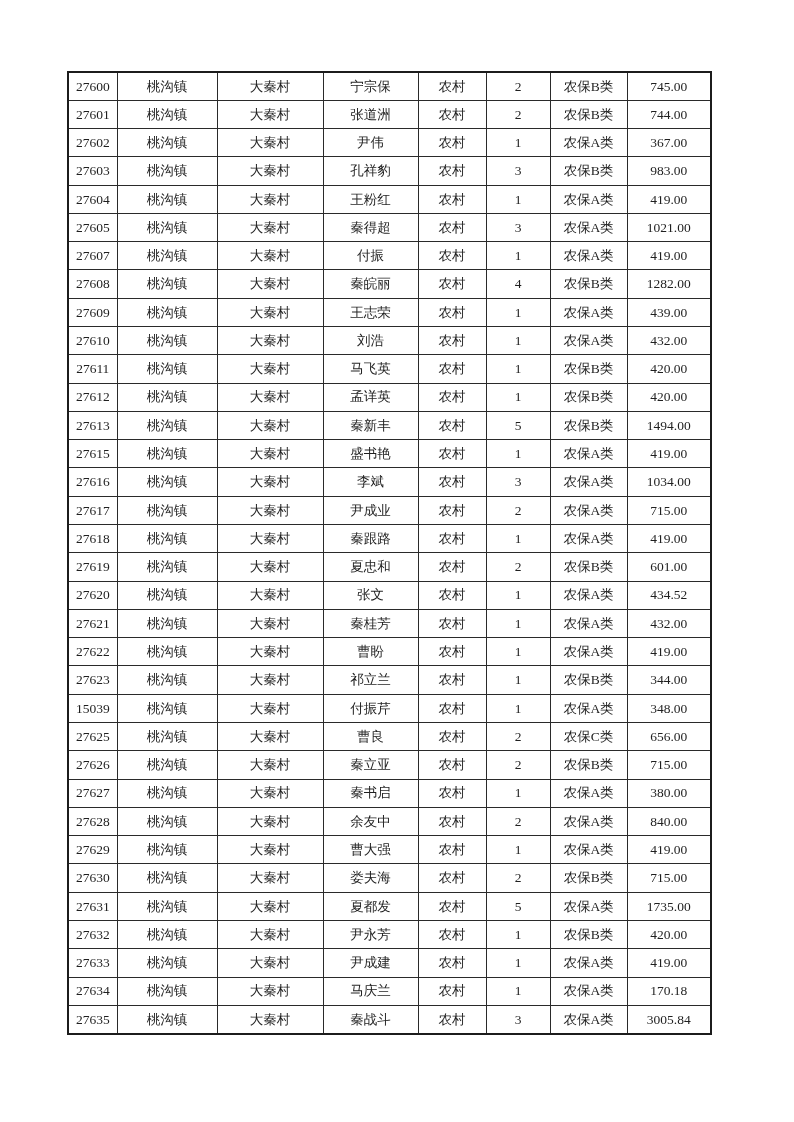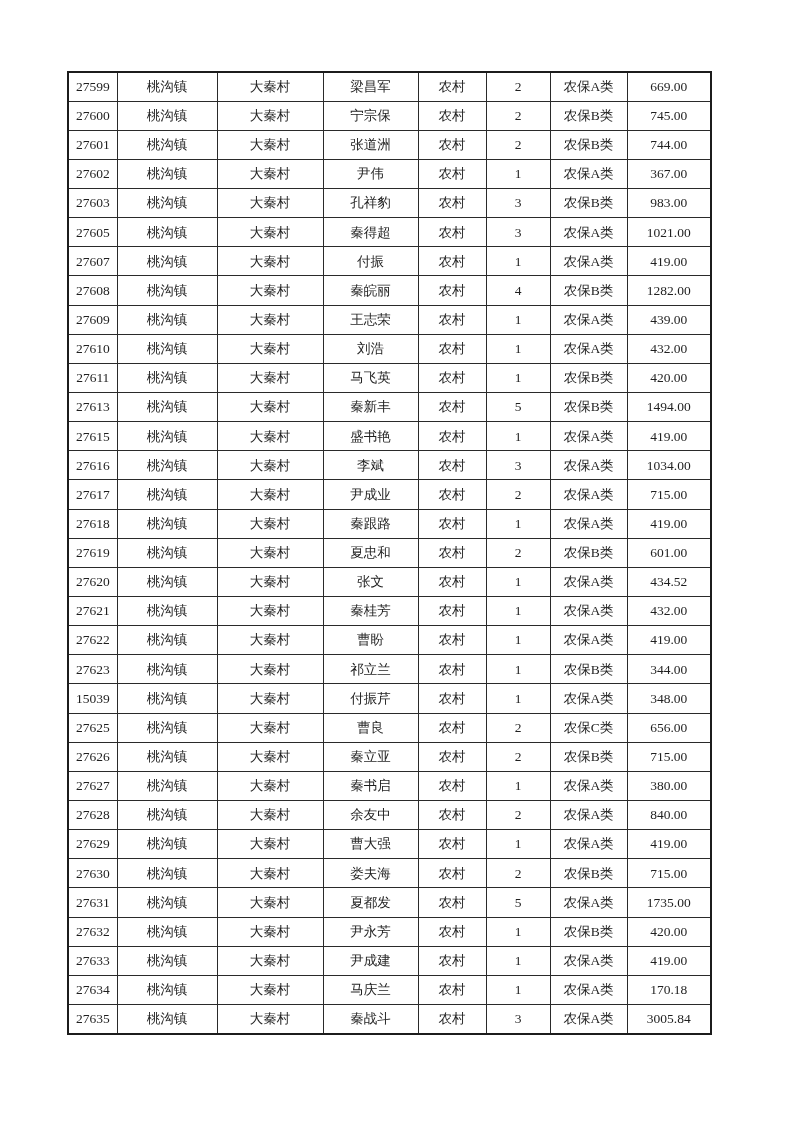--- a/index.html
+++ b/index.html
@@ -56,30 +56,20 @@
       <col style="width:100px">
       <col style="width:106px">
       <col style="width:95px">
       <col style="width:68px">
       <col style="width:64px">
       <col style="width:77px">
       <col style="width:84px">
     </colgroup>
     <tbody id="roster-body">
         <tr>
-          <td>27599</td>
-          <td>桃沟镇</td>
-          <td>大秦村</td>
-          <td>梁昌军</td>
-          <td>农村</td>
-          <td>2</td>
-          <td>农保A类</td>
-          <td>669.00</td>
-        </tr>
-        <tr>
           <td>27600</td>
           <td>桃沟镇</td>
           <td>大秦村</td>
           <td>宁宗保</td>
           <td>农村</td>
           <td>2</td>
           <td>农保B类</td>
           <td>745.00</td>
         </tr>
         <tr>
@@ -106,20 +96,30 @@
           <td>27603</td>
           <td>桃沟镇</td>
           <td>大秦村</td>
           <td>孔祥豹</td>
           <td>农村</td>
           <td>3</td>
           <td>农保B类</td>
           <td>983.00</td>
         </tr>
         <tr>
+          <td>27604</td>
+          <td>桃沟镇</td>
+          <td>大秦村</td>
+          <td>王粉红</td>
+          <td>农村</td>
+          <td>1</td>
+          <td>农保A类</td>
+          <td>419.00</td>
+        </tr>
+        <tr>
           <td>27605</td>
           <td>桃沟镇</td>
           <td>大秦村</td>
           <td>秦得超</td>
           <td>农村</td>
           <td>3</td>
           <td>农保A类</td>
           <td>1021.00</td>
         </tr>
         <tr>
@@ -160,20 +160,30 @@
           <td>农村</td>
           <td>1</td>
           <td>农保A类</td>
           <td>432.00</td>
         </tr>
         <tr>
           <td>27611</td>
           <td>桃沟镇</td>
           <td>大秦村</td>
           <td>马飞英</td>
+          <td>农村</td>
+          <td>1</td>
+          <td>农保B类</td>
+          <td>420.00</td>
+        </tr>
+        <tr>
+          <td>27612</td>
+          <td>桃沟镇</td>
+          <td>大秦村</td>
+          <td>孟详英</td>
           <td>农村</td>
           <td>1</td>
           <td>农保B类</td>
           <td>420.00</td>
         </tr>
         <tr>
           <td>27613</td>
           <td>桃沟镇</td>
           <td>大秦村</td>
           <td>秦新丰</td>

